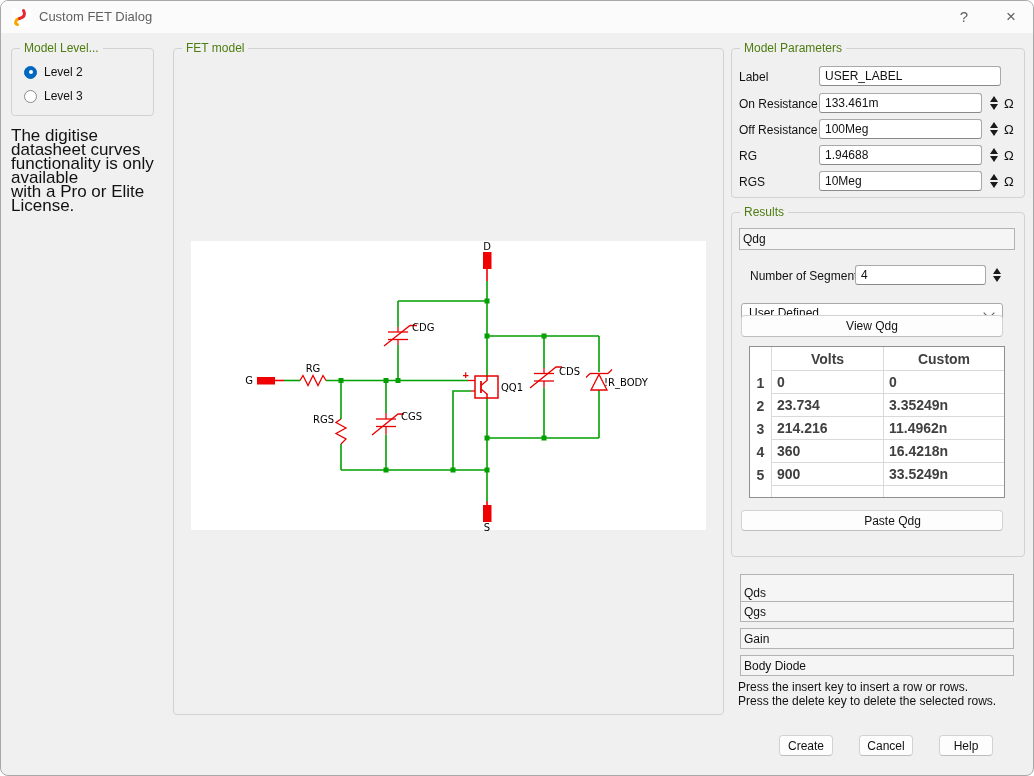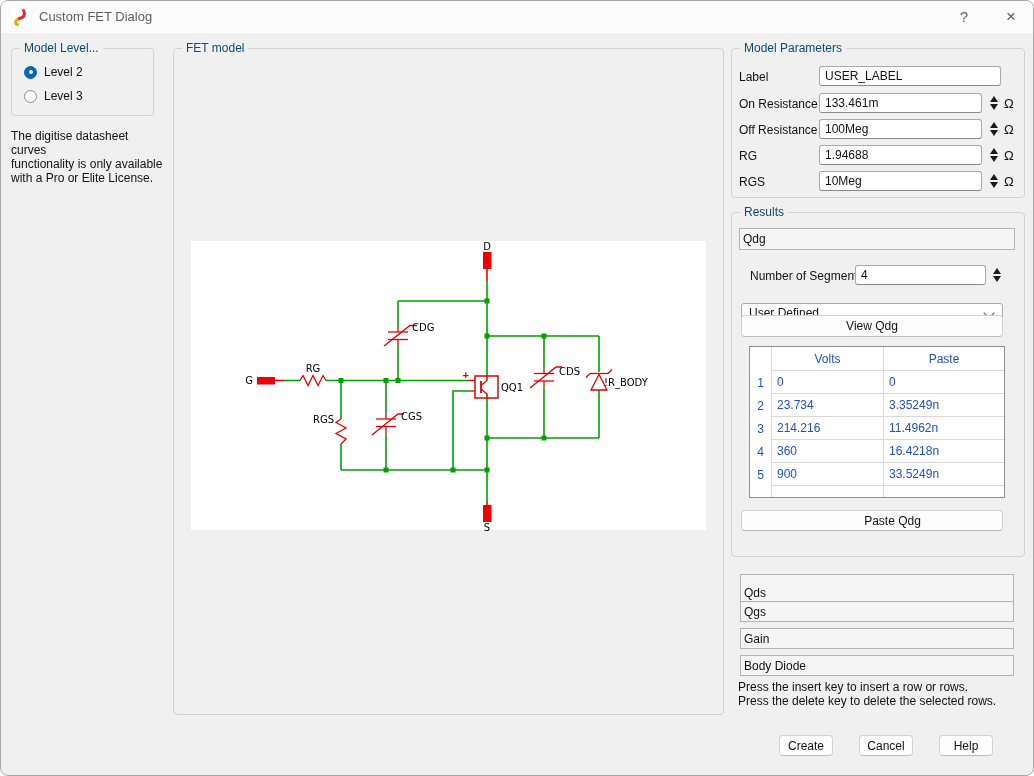--- a/index.html
+++ b/index.html
@@ -6,28 +6,28 @@
   .window{position:relative;width:1034px;height:776px;background:#f0f0f0;border:1px solid #a8a8a8;
           border-radius:8px;overflow:hidden;box-sizing:border-box;}
   .titlebar{position:absolute;left:0;top:0;width:100%;height:32px;background:#fbfbfb;}
   .app-icon{position:absolute;left:11px;top:7px;width:19px;height:19px;background:#fff;border-radius:3px;}
   .title-text{position:absolute;left:38px;top:8px;font-size:13px;color:#5f5f5f;}
   .tb-btn{position:absolute;top:0;width:40px;height:31px;display:flex;align-items:center;justify-content:center;
           color:#5f5f5f;font-size:15px;}
   .tb-help{left:943px;} .tb-close{left:990px;font-size:17px;}
 
   .groupbox{position:absolute;border:1px solid #d2d2d2;border-radius:4px;box-sizing:border-box;}
-  .legend{position:absolute;top:-8px;left:8px;background:#f0f0f0;padding:0 4px;font-size:12px;color:#0c4a6e;white-space:nowrap;}
+  .legend{position:absolute;top:-8px;left:8px;background:#f0f0f0;padding:0 4px;font-size:12px;color:#4d7c0f;white-space:nowrap;}
 
   
   .radio-row{position:absolute;left:12px;display:flex;align-items:center;gap:7px;font-size:12px;color:#111;}
   .radio{width:13px;height:13px;border-radius:50%;box-sizing:border-box;background:#fff;border:1px solid #8b8b8b;position:relative;}
   .radio.sel{border:1px solid #0067c0;background:#0067c0;}
   .radio.sel::after{content:"";position:absolute;left:3.5px;top:3.5px;width:4px;height:4px;border-radius:50%;background:#fff;}
-  .note{position:absolute;left:10px;top:128px;width:155px;font-size:12px;line-height:14px;color:#111;}
+  .note{position:absolute;left:10px;top:128px;width:155px;font-size:17px;line-height:14px;color:#111;}
 
   
   .schem-canvas{position:absolute;left:190px;top:240px;width:515px;height:289px;background:#ffffff;}
   .schem-canvas svg{overflow:visible;}
   .schem-label{font-family:"DejaVu Sans",sans-serif;font-size:10px;fill:#000;}
 
   
   .fieldlabel{position:absolute;font-size:12px;color:#111;white-space:nowrap;}
   .tinput{position:absolute;box-sizing:border-box;height:20px;background:#fff;border:1px solid #a9a9a9;
           border-bottom-color:#8a8a8a;border-radius:3px;font-family:"Liberation Sans",sans-serif;
@@ -41,21 +41,21 @@
            font-size:12px;color:#111;display:flex;align-items:center;padding-left:3px;}
   .pushbtn{position:absolute;box-sizing:border-box;background:#fdfdfd;border:1px solid #d2d2d2;border-bottom-color:#bdbdbd;
            border-radius:4px;font-size:12px;color:#111;display:flex;align-items:center;justify-content:center;}
   .combo{position:absolute;box-sizing:border-box;background:#fff;border:1px solid #a9a9a9;border-radius:3px;
          font-size:12px;color:#111;display:flex;align-items:center;padding-left:7px;}
   .chev{position:absolute;right:9px;top:5px;width:7px;height:7px;border-right:1.4px solid #5a5a5a;border-bottom:1.4px solid #5a5a5a;transform:rotate(45deg);}
 
   
   .qtable{position:absolute;left:748px;top:345px;width:256px;height:152px;background:#fff;border:1px solid #8f8f8f;
           box-sizing:border-box;display:grid;grid-template-columns:21px 112px 1fr;
-          grid-template-rows:24px repeat(5,23px) 1fr;font-size:12px;color:#1d4ed8;}
+          grid-template-rows:24px repeat(5,23px) 1fr;font-size:14px;color:#404040;font-weight:bold;}
   .qtable .hc{display:flex;align-items:center;justify-content:center;border-left:1px solid #d9d9d9;border-bottom:1px solid #d9d9d9;}
   .qtable .hn{border:none;}
   .qtable .rn{display:flex;align-items:center;justify-content:center;}
   .qtable .cell{display:flex;align-items:center;padding-left:5px;border-left:1px solid #d9d9d9;border-bottom:1px solid #d9d9d9;}
   .qtable .fill{border-left:1px solid #d9d9d9;}
 
   .hint{position:absolute;left:737px;font-size:12px;line-height:14px;color:#111;}
 </style>
 </head>
 <body>
@@ -259,21 +259,21 @@
   <div class="combo" style="left:740px;top:290px;width:262px;height:19px;margin-top:12px;">
     <span>User Defined</span>
     <span class="chev"></span>
   </div>
 
   <div class="pushbtn" style="left:740px;top:314px;width:262px;height:22px;">View Qdg</div>
 
   <div class="qtable">
     <div class="hn"></div>
     <div class="hc">Volts</div>
-    <div class="hc">Paste</div>
+    <div class="hc">Custom</div>
 
     <div class="rn">1</div>
     <div class="cell">0</div>
     <div class="cell">0</div>
 
     <div class="rn">2</div>
     <div class="cell">23.734</div>
     <div class="cell">3.35249n</div>
 
     <div class="rn">3</div>

